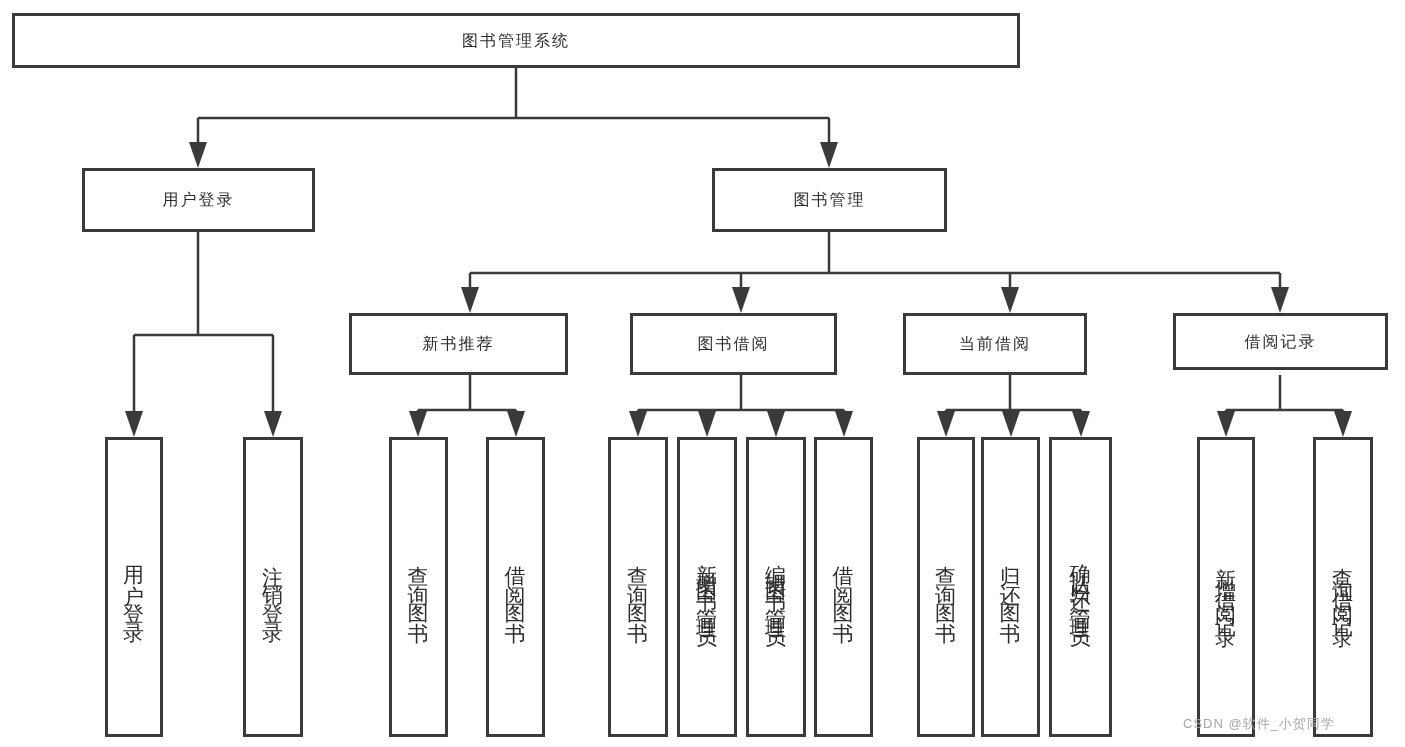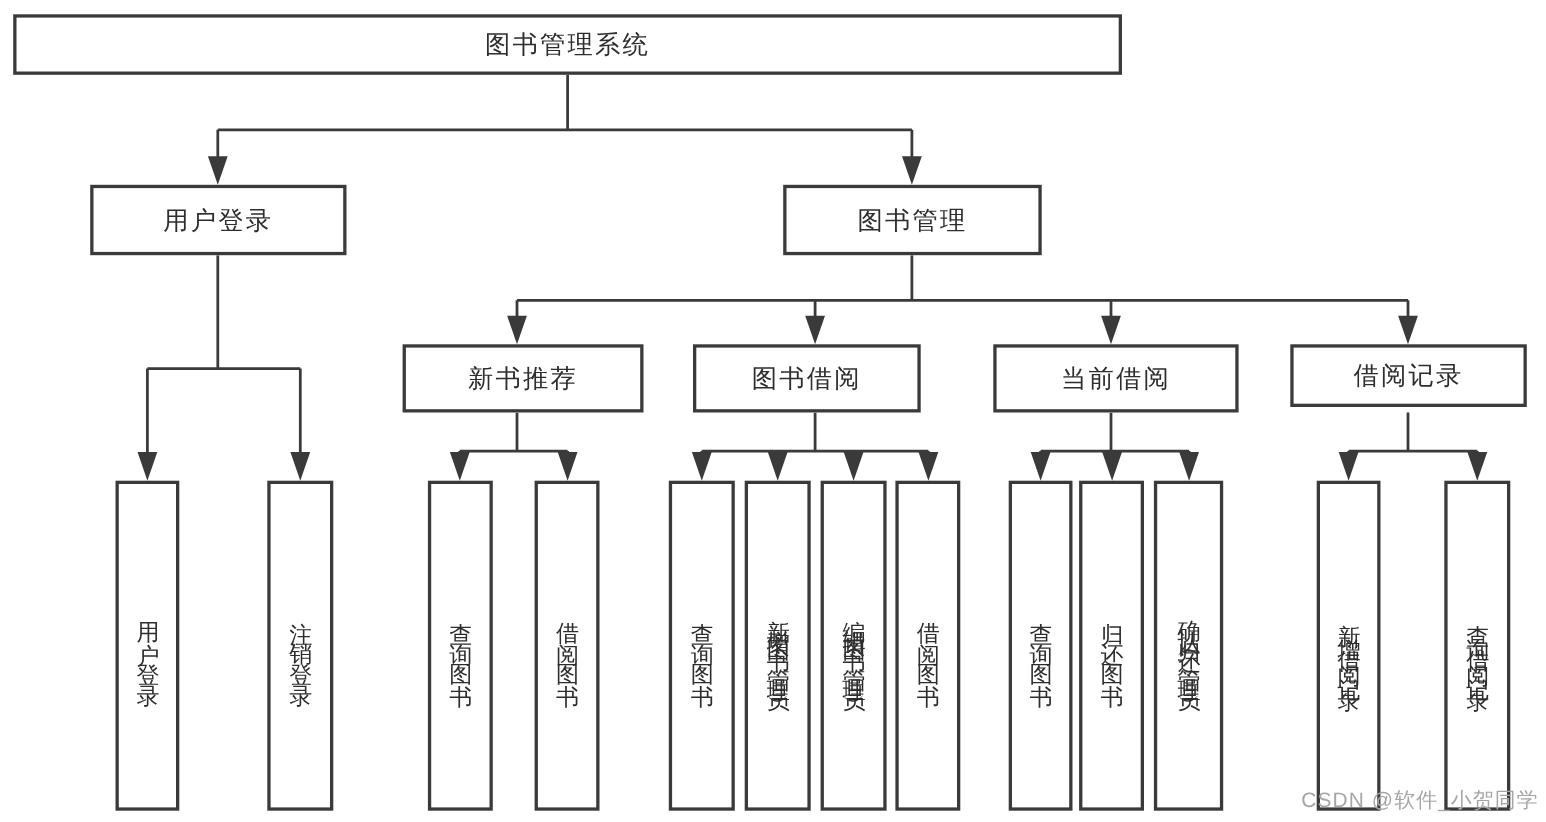--- a/index.html
+++ b/index.html
@@ -15,34 +15,34 @@
   svg.wires { position:absolute; left:0; top:0; }
   .node {
     position:absolute;
     background:#ffffff;
     border:3px solid #3a3a3a;
     display:flex;
     align-items:center;
     justify-content:center;
     line-height:1;
   }
-  .h-node { font-size:23px; letter-spacing:2px; white-space:nowrap; }
+  .h-node { font-size:16px; letter-spacing:2px; white-space:nowrap; }
   .v-node {
     writing-mode:vertical-rl;
     text-orientation:mixed;
     font-size:21px;
   }
   .v4 { letter-spacing:19px; }
   .v6 { letter-spacing:12px; }
   .v9 { letter-spacing:9px; }
   .watermark {
     position:absolute;
     left:1183px;
     top:715px;
-    font-size:19px;
+    font-size:13px;
     color:#a6a6a6;
     letter-spacing:1px;
     white-space:nowrap;
     z-index:5;
   }
 </style>
 </head>
 <body>
 
 <div class="stage">
@@ -92,23 +92,23 @@
       <polygon points="1217,411 1235,411 1226,437"></polygon>
       <polygon points="1334,411 1352,411 1343,437"></polygon>
     </g>
   </svg>
 
   <div class="node h-node" style="left:12px; top:13px; width:1008px; height:55px;">图书管理系统</div>
 
   <div class="node h-node" style="left:82px; top:168px; width:233px; height:64px;">用户登录</div>
   <div class="node h-node" style="left:712px; top:168px; width:235px; height:64px;text-align:right;">图书管理</div>
 
-  <div class="node h-node" style="left:366px; top:313px; width:219px; height:62px;">新书推荐</div>
+  <div class="node h-node" style="left:349px; top:313px; width:219px; height:62px;">新书推荐</div>
   <div class="node h-node" style="left:630px; top:313px; width:207px; height:62px;">图书借阅</div>
-  <div class="node h-node" style="left:903px; top:313px; width:223px; height:62px;">当前借阅</div>
+  <div class="node h-node" style="left:903px; top:313px; width:184px; height:62px;">当前借阅</div>
   <div class="node h-node" style="left:1173px; top:313px; width:215px; height:57px;">借阅记录</div>
 
   <div class="node v-node v4" style="left:105px; top:437px; width:58px; height:300px;">用户登录</div>
   <div class="node v-node v4" style="left:243px; top:437px; width:60px; height:300px;">注销登录</div>
 
   <div class="node v-node v4" style="left:389px; top:437px; width:59px; height:300px;">查询图书</div>
   <div class="node v-node v4" style="left:486px; top:437px; width:59px; height:300px;">借阅图书</div>
 
   <div class="node v-node v4" style="left:608px; top:437px; width:60px; height:300px;">查询图书</div>
   <div class="node v-node v9" style="left:677px; top:437px; width:60px; height:300px;">新增图书（管理员）</div>

